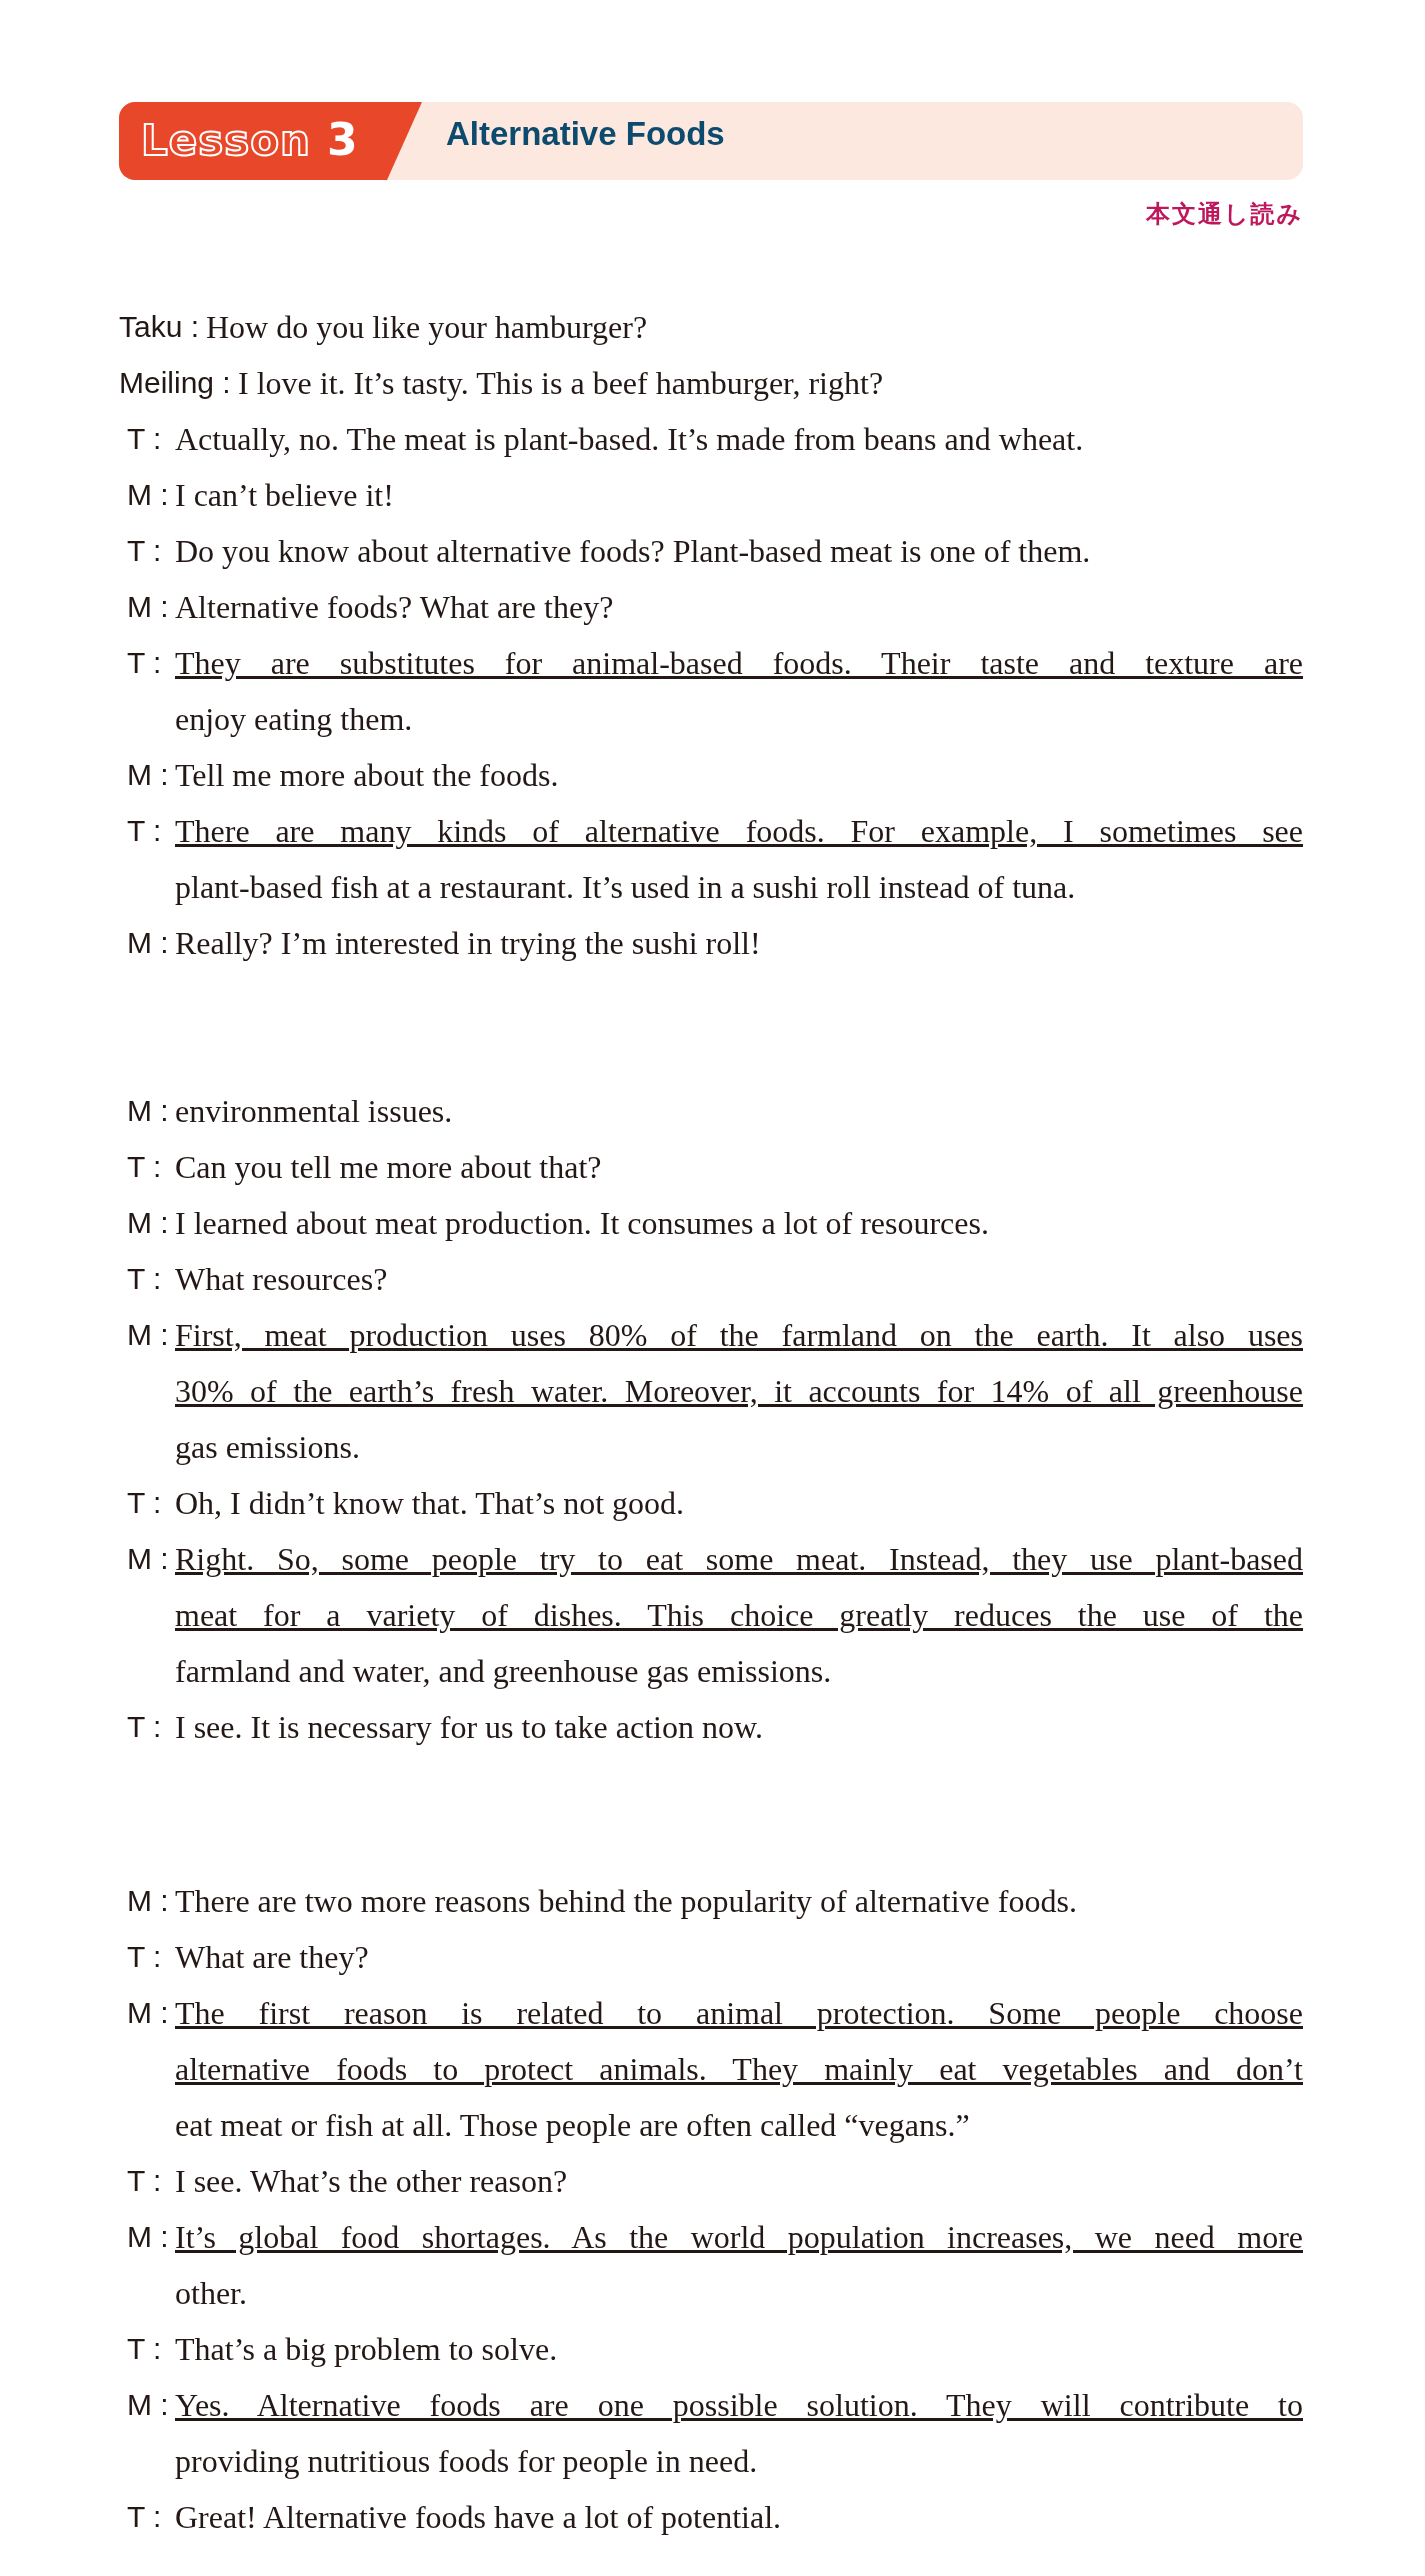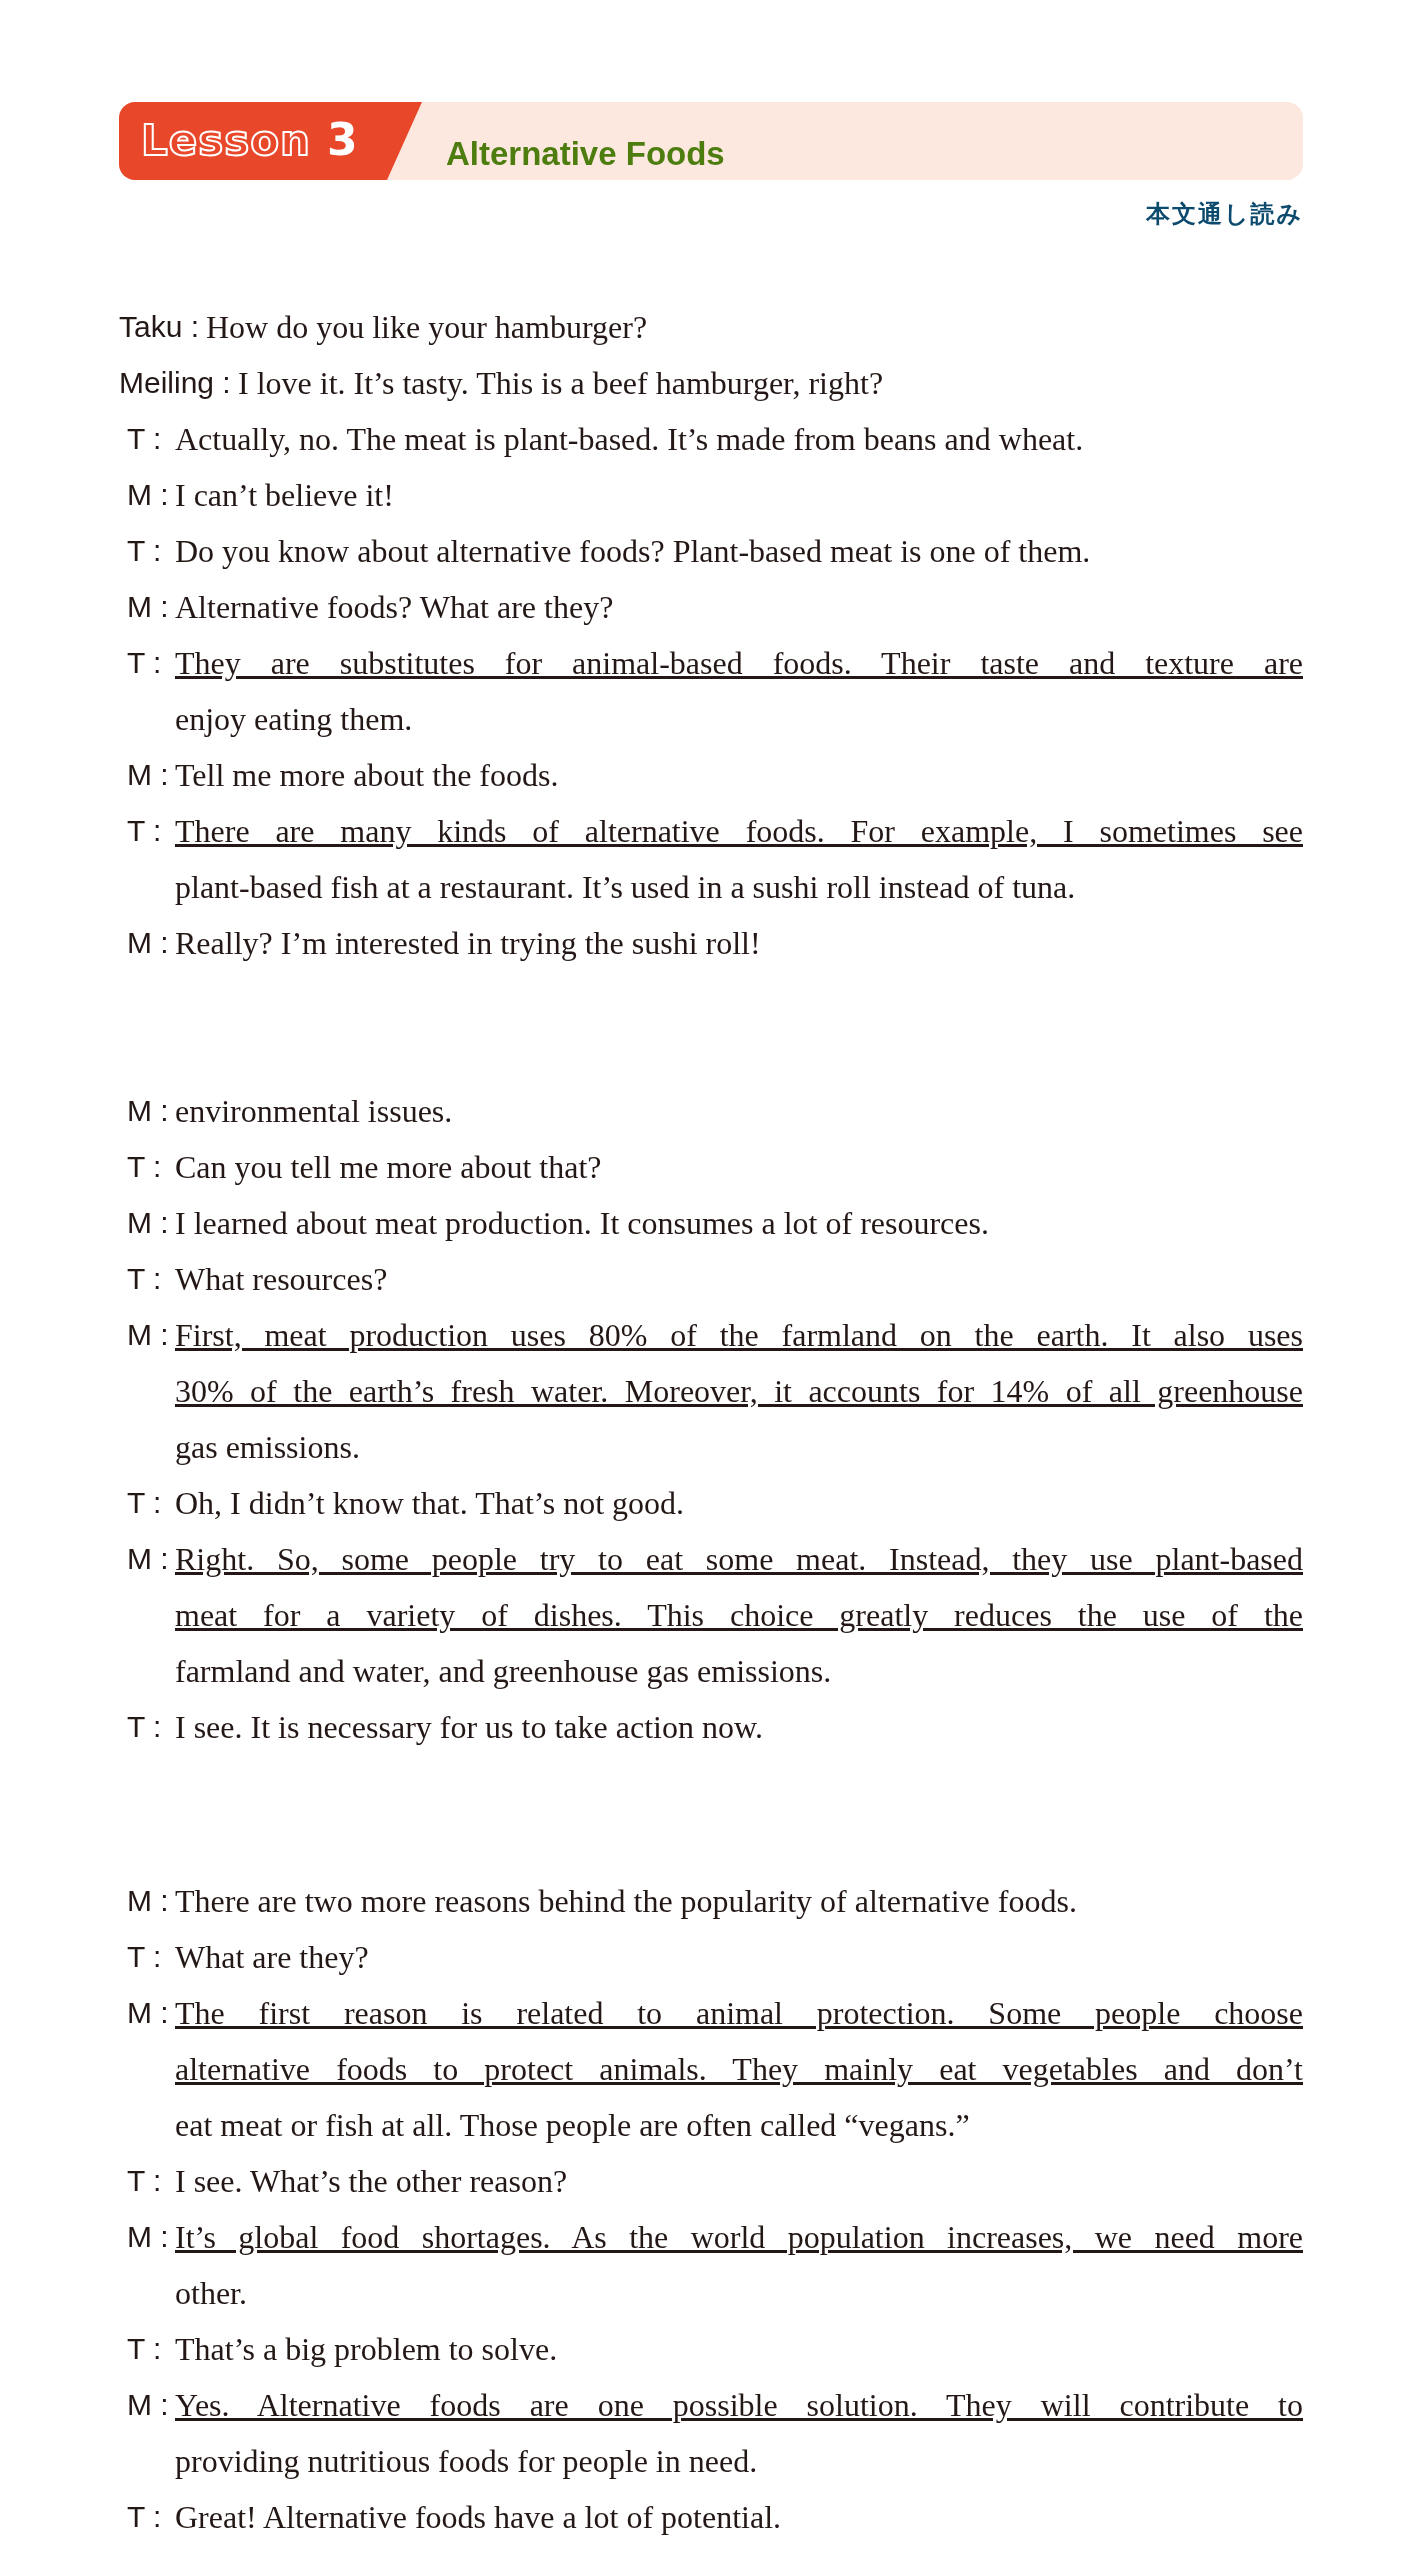--- a/index.html
+++ b/index.html
@@ -18,28 +18,28 @@
     position: absolute; left: 22px; top: 14px;
     font-family: "DejaVu Sans", sans-serif; font-weight: bold; font-size: 42px; letter-spacing: 1px;
     color: #E8472A; -webkit-text-stroke: 2px #ffffff; line-height: 50px;
   }
   .lesson-num {
     position: absolute; left: 208px; top: 12px;
     font-family: "DejaVu Sans", sans-serif; font-weight: bold; font-size: 44px;
     color: #ffffff; line-height: 52px;
   }
   .lesson-title {
-    position: absolute; left: 327px; top: 32px;
+    position: absolute; left: 327px; top: 12px;
     font-family: "Liberation Sans", sans-serif; font-weight: bold; font-size: 33px;
-    color: #4d7c0f; line-height: 40px;
+    color: #0c4a6e; line-height: 40px;
   }
   .read-through {
     position: absolute; right: 123px; top: 198px;
     font-family: "DejaVu Sans", sans-serif; font-weight: bold; font-size: 24px;
-    color: #0c4a6e; letter-spacing: 2px;
+    color: #be185d; letter-spacing: 2px;
   }
 
   .dialogue { position: absolute; left: 119px; width: 1184px; }
   .turn { position: relative; }
   .line {
     height: 56px; line-height: 56px; white-space: nowrap;
     font-family: "Liberation Serif", serif; font-size: 32px;
   }
   .speaker {
     position: absolute; top: 0; height: 56px; line-height: 56px;

